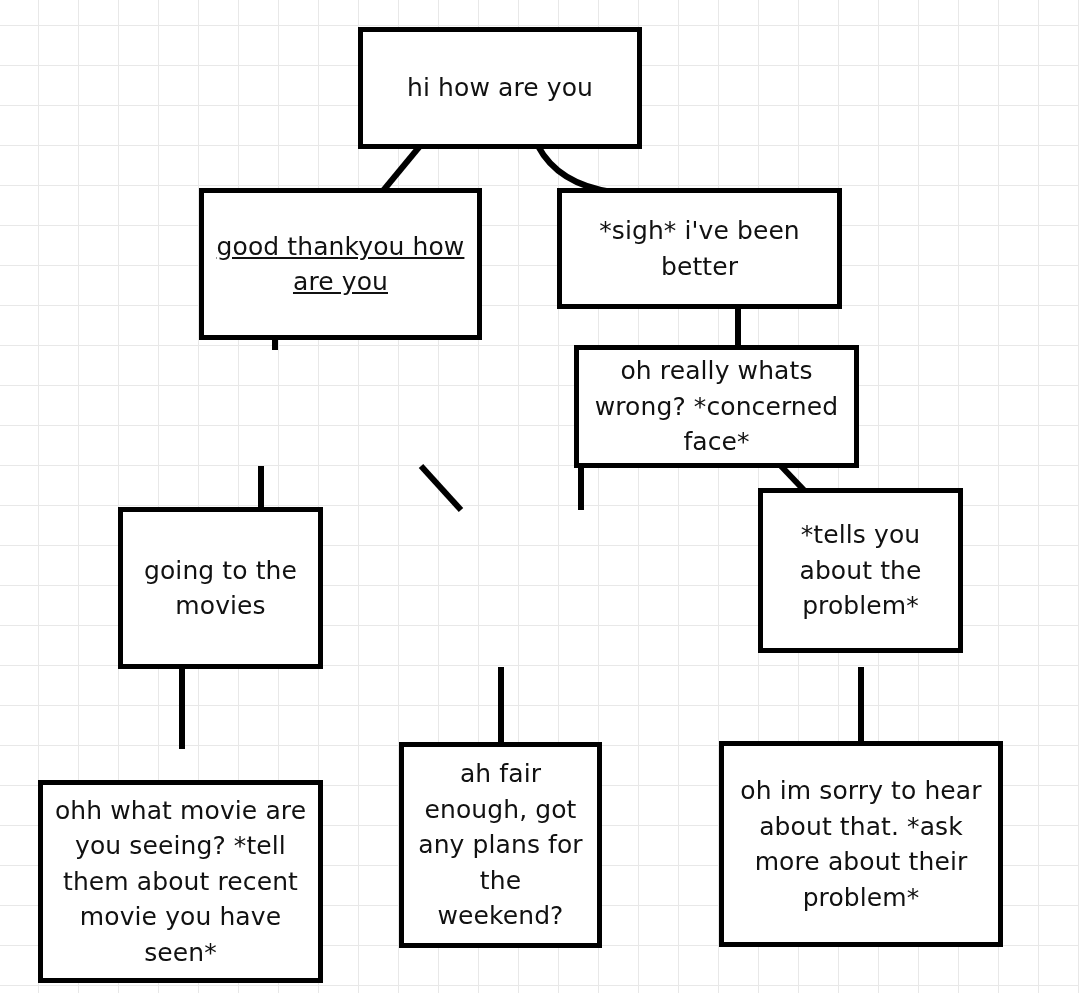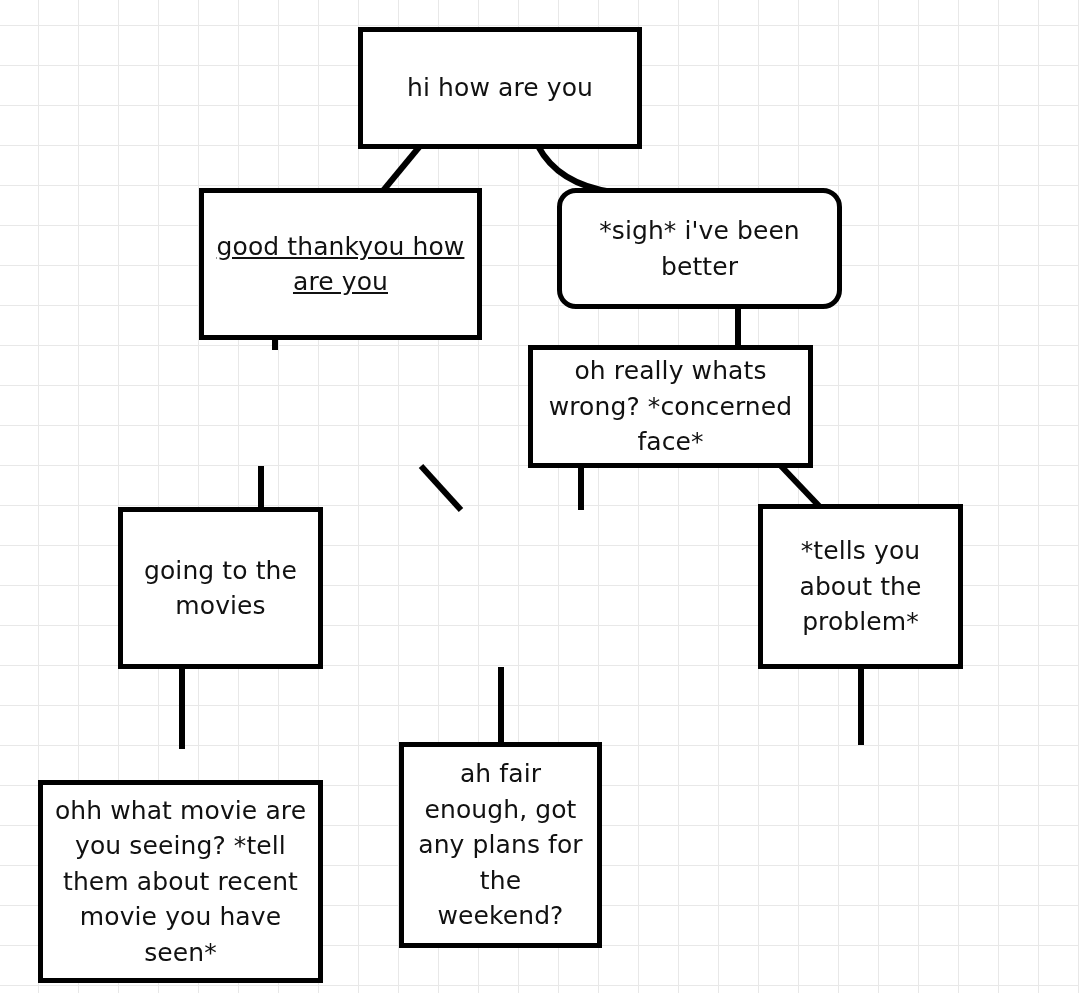--- a/index.html
+++ b/index.html
@@ -52,26 +52,26 @@
   }
 
   .node span {
     display: block;
     width: 100%;
   }
 
   
   #n-greeting      { left: 358px; top: 27px;  width: 284px; height: 122px; }
   #n-good-reply    { left: 199px; top: 188px; width: 283px; height: 152px; text-decoration: underline; }
-  #n-sigh-reply    { left: 557px; top: 188px; width: 285px; height: 121px; border-radius: 19px; }
+  #n-sigh-reply    { left: 557px; top: 188px; width: 285px; height: 121px; }
   #n-good-followup { left: 199px; top: 348px; width: 283px; height: 120px; }
-  #n-concerned     { left: 528px; top: 345px; width: 285px; height: 123px; }
+  #n-concerned     { left: 574px; top: 345px; width: 285px; height: 123px; }
   #n-movies        { left: 78px;  top: 507px; width: 205px; height: 162px; margin-left: 40px; }
   #n-nothin        { left: 399px; top: 506px; width: 204px; height: 163px; }
-  #n-tells-problem { left: 758px; top: 504px; width: 205px; height: 165px; }
+  #n-tells-problem { left: 758px; top: 488px; width: 205px; height: 165px; }
   #n-what-movie    { left: 38px;  top: 780px; width: 285px; height: 203px; }
   #n-weekend       { left: 399px; top: 742px; width: 203px; height: 206px; }
   #n-sorry         { left: 719px; top: 741px; width: 284px; height: 206px; }
 </style>
 </head>
 <body>
 
 <div id="canvas">
 
   <svg id="connectors" viewBox="0 0 1079 993" width="1079" height="993" xmlns="http://www.w3.org/2000/svg">
@@ -128,14 +128,17 @@
   </div>
 
   <div class="node" id="n-what-movie">
     <span>ohh what movie are you seeing? *tell them about recent movie you have seen*</span>
   </div>
 
   <div class="node" id="n-weekend">
     <span>ah fair enough, got any plans for the weekend?</span>
   </div>
 
+  <div class="node" id="n-sorry">
+    <span>oh im sorry to hear about that. *ask more about their problem*</span>
+  </div>
 
 </div>
 
 </body></html>

